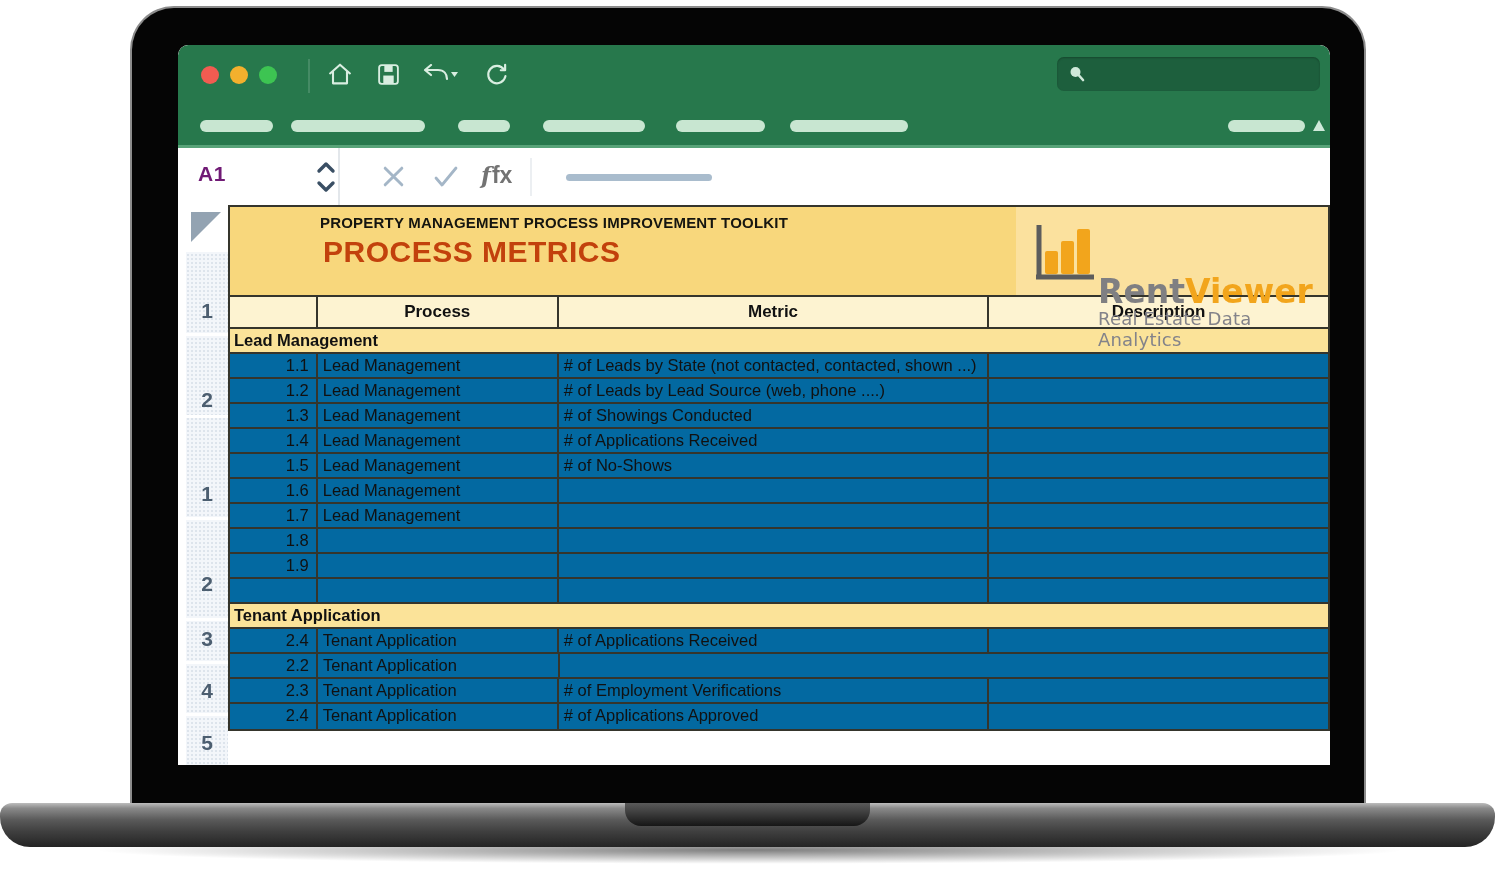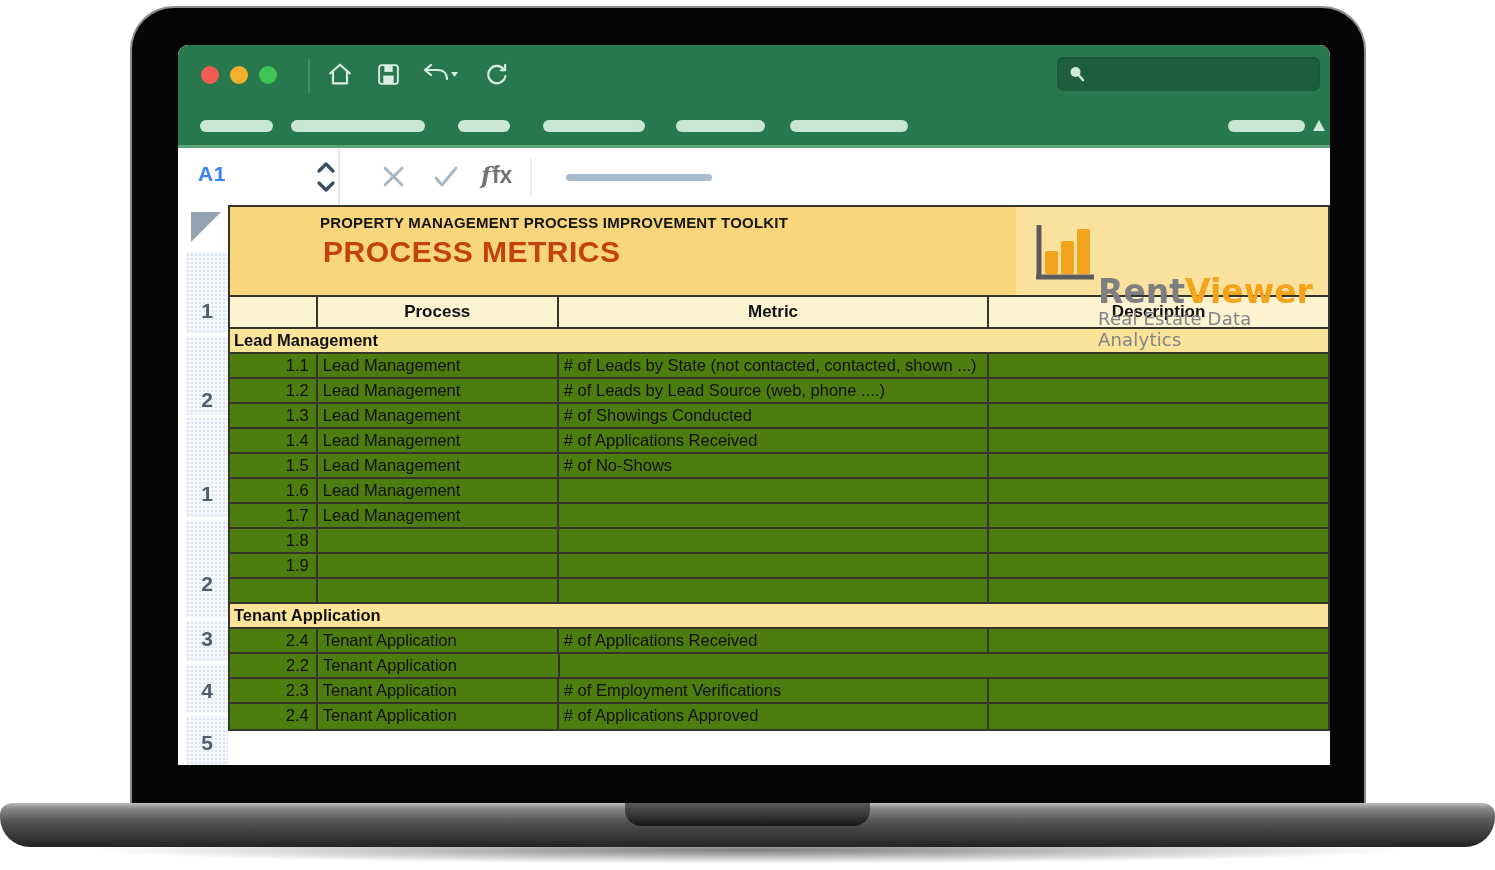--- a/index.html
+++ b/index.html
@@ -19,21 +19,21 @@
   .titlebar{left:0;top:0;width:1152px;height:100px;background:#27784c;border-bottom:3px solid #58a378;border-radius:10px 10px 0 0;}
   .tl{width:18px;height:18px;border-radius:50%;top:21px;}
   .tl-sep{left:130px;top:14px;width:2px;height:34px;background:rgba(255,255,255,.14);}
   .tbicon{color:#d9eee1;}
   .search{left:879px;top:12px;width:263px;height:34px;background:#1d5f3d;border-radius:7px;box-shadow:inset 0 1px 2px rgba(0,0,0,.25);}
   .pill{top:75px;height:12px;border-radius:6px;background:#c8e6d1;}
   .pill-r{top:75px;height:12px;border-radius:6px;background:#c8e6d1;}
 
   
   .fbar{left:0;top:103px;width:1152px;height:57px;background:#fff;border-bottom:1px solid #cfd4d9;}
-  .namebox{left:20px;top:14px;font-size:21px;font-weight:700;color:#3b82f6;letter-spacing:.5px;}
+  .namebox{left:20px;top:14px;font-size:21px;font-weight:700;color:#701a75;letter-spacing:.5px;}
   .fsep1{left:160px;top:0;width:2px;height:57px;background:#e3e7eb;}
   .fsep2{left:352px;top:10px;width:2px;height:38px;background:#eceff2;}
   .fx{left:303px;top:13px;font-size:23px;color:#737373;font-weight:600;}
   .fx i{font-family:"DejaVu Serif",serif;font-style:italic;margin-right:1px;}
   .fline{left:388px;top:26px;width:146px;height:7px;border-radius:4px;background:#a9bccd;}
 
   
   .sheet{left:0;top:160px;width:1152px;height:560px;background:#fff;}
   .gutter{left:8px;top:0;width:42px;height:560px;background-color:#f3f6fa;background-image:radial-gradient(#dde4ec 1px,transparent 1px);background-size:4px 4px;}
   .corner{left:8px;top:0;width:42px;height:44px;background:#fff;}
@@ -46,21 +46,21 @@
   .kicker{left:90px;top:7px;font-size:15px;font-weight:700;color:#151510;letter-spacing:.2px;}
   .big-title{left:93px;top:28px;font-size:30px;font-weight:800;color:#c2410c;letter-spacing:.5px;}
   .logo-patch{right:0;top:0;width:312px;height:88px;background:#fbe19e;}
   .logo-text1{font-size:33px;font-weight:800;font-family:"DejaVu Sans",sans-serif;line-height:33px;margin-top:48px;}
   .logo-rent{color:#7f7f82;}
   .logo-viewer{color:#f2a51c;}
   .logo-tag{font-size:18px;color:#83838a;letter-spacing:.2px;font-family:"DejaVu Sans",sans-serif;}
   .hdr{display:flex;height:32px;background:#fdf3d1;border-bottom:2px solid #35352c;box-sizing:border-box;}
   .hcell{box-sizing:border-box;border-right:2px solid #35352c;font-weight:700;font-size:17px;color:#111;text-align:center;line-height:29px;}
   .hcell:last-child{border-right:none;}
-  .row{display:flex;min-height:25px;background:#4d7c0f;border-bottom:2px solid #35352c;box-sizing:border-box;}
+  .row{display:flex;min-height:25px;background:#0369a1;border-bottom:2px solid #35352c;box-sizing:border-box;}
   .row:last-child{border-bottom:none;}
   .row.section{background:#fbe399;font-weight:700;font-size:16.5px;color:#111;padding-left:4px;line-height:23px;display:block;}
   .cell{box-sizing:border-box;border-right:2px solid #35352c;font-size:16.5px;line-height:23px;color:#111;padding:0 5px;}
   .cell:last-child{border-right:none;}
   .c-num{width:88px;text-align:right;padding-right:7px;}
   .c-proc{width:242px;}
   .c-met{width:432px;}
   .c-desc{width:340px;}
   .w-num{width:88px;}.w-proc{width:242px;}.w-met{width:432px;}.w-desc{width:340px;}
 </style>

